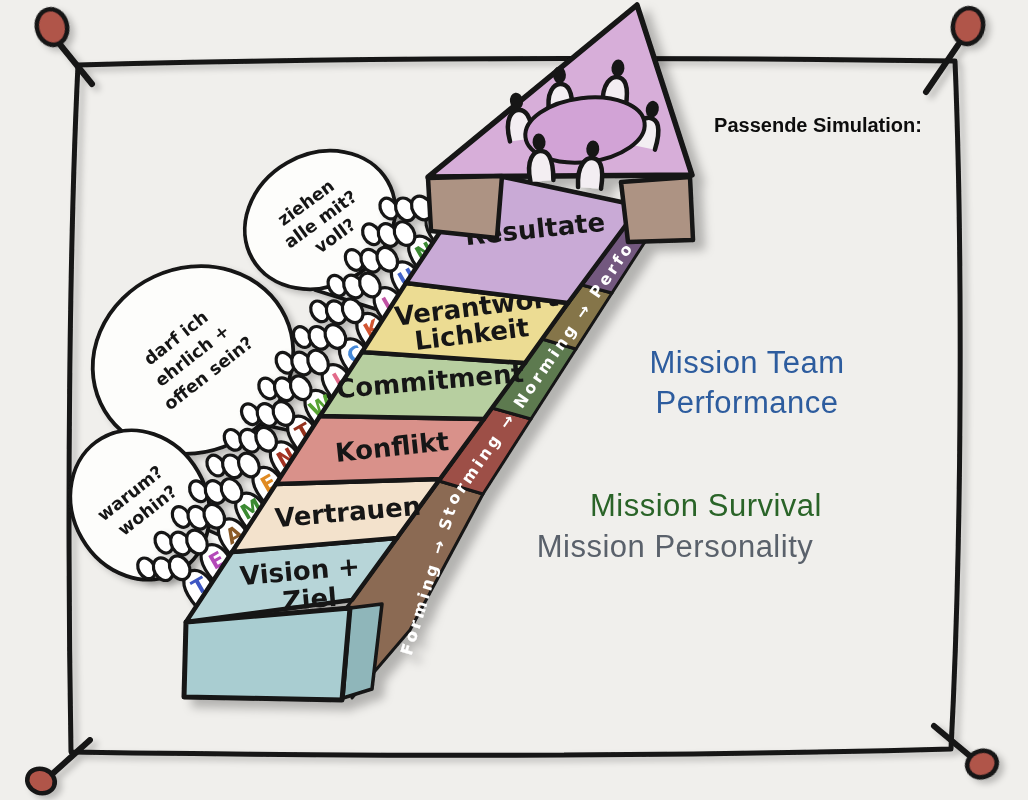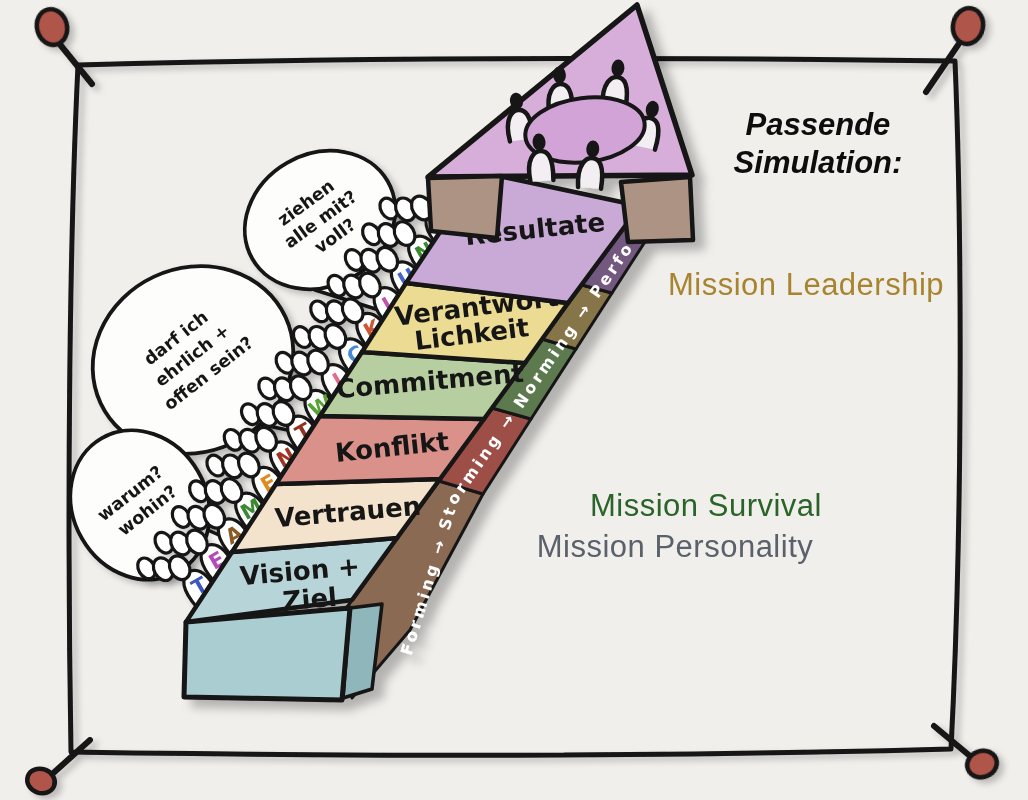--- a/index.html
+++ b/index.html
@@ -7,22 +7,22 @@
          font-family:"Liberation Sans",sans-serif;}
   #sketch{position:absolute;left:0;top:0;}
   .ink{stroke:#141414;stroke-linejoin:round;stroke-linecap:round;}
   .hand{font-family:"DejaVu Sans",sans-serif;fill:#161616;}
   .seg-label{font-size:26px;font-weight:600;text-anchor:middle;}
   .bubble-line{font-size:17.5px;font-weight:600;text-anchor:middle;}
   .ladder-letter{font-size:21px;font-weight:700;text-anchor:middle;}
   .tuckman{font-family:"DejaVu Sans",sans-serif;font-size:16px;font-weight:600;
            fill:#ffffff;letter-spacing:3.2px;}
   .rp{position:absolute;text-align:center;line-height:1.25;}
-  .rp-heading{left:668px;top:106px;width:300px;font-size:31px;font-weight:bold;
-              font-style:italic;line-height:38px;}
+  .rp-heading{left:668px;top:106px;width:300px;font-size:20px;font-weight:bold;
+              line-height:38px;}
   .mission{font-size:31px;letter-spacing:0.5px;}
   .m1{left:646px;top:266px;width:320px;}
   .m2{left:587px;top:343px;width:320px;line-height:40px;}
   .m3{left:546px;top:448px;width:320px;}
   .m4{left:515px;top:528px;width:320px;}
 </style>
 </head>
 <body>
 
 <div id="stage">
@@ -217,17 +217,17 @@
         <use href="#head-person" transform="translate(650,120) rotate(12)"></use>
         <ellipse cx="585" cy="130" rx="60" ry="32" transform="rotate(-7 585 130)" fill="#d2a3d6" class="ink" stroke-width="4"></ellipse>
         <use href="#head-person" transform="translate(540,153) rotate(-5)"></use>
         <use href="#head-person" transform="translate(592,160) rotate(4)"></use>
       </g>
     </g>
   </g>
 </svg>
 
 <div class="rp rp-heading" style="color: rgb(13, 13, 13);">Passende Simulation:</div>
-<div class="rp mission m1" style="color: rgb(168, 132, 47);">Mission Leadership</div>
+<div class="rp mission m2" style="color: rgb(45, 92, 158);">Mission Team Performance</div>
 <div class="rp mission m3" style="color: rgb(42, 100, 40); margin-top: 39px;">Mission Survival</div>
 <div class="rp mission m4" style="color: rgb(90, 97, 107);">Mission Personality</div>
 
 </div>
 
 </body></html>

